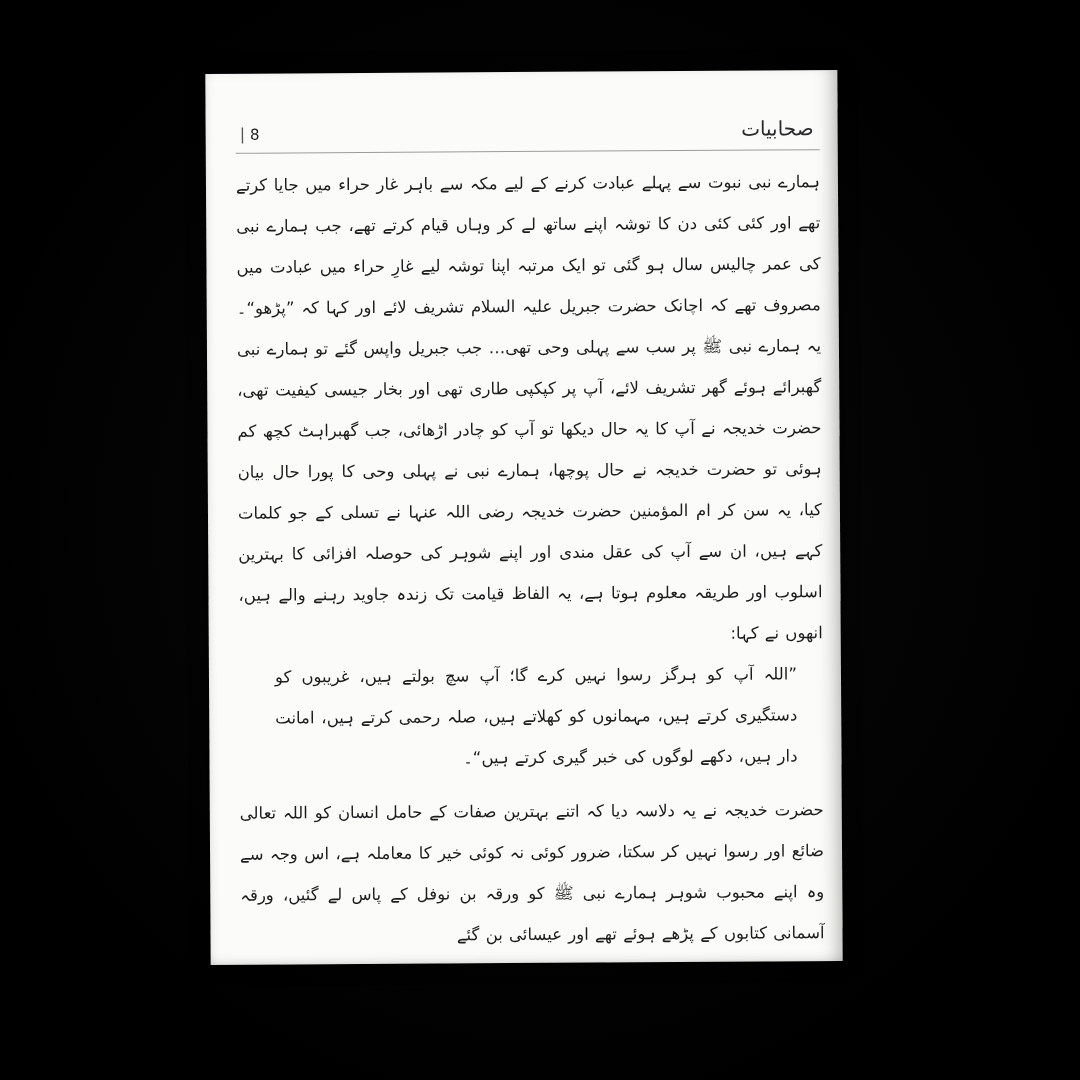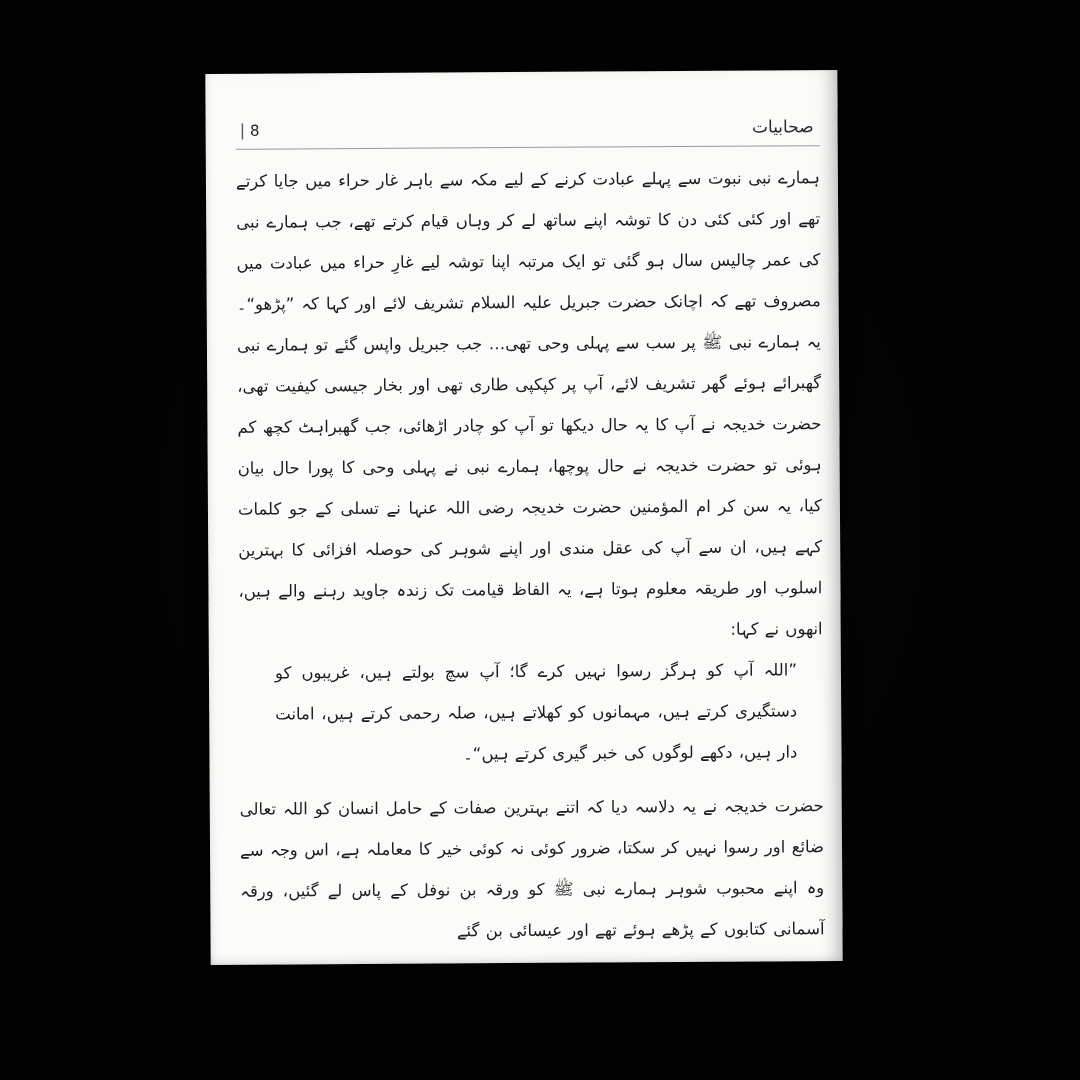--- a/index.html
+++ b/index.html
@@ -37,21 +37,21 @@
   }
   .header {
     display: flex;
     justify-content: space-between;
     align-items: flex-end;
     padding: 0 6px 9px 4px;
     border-bottom: 1px solid #9b9b9b;
     color: #2a2a2a;
   }
   .book-title {
-    font-size: 17px;
+    font-size: 20px;
     letter-spacing: 0.5px;
   }
   .pagenum-group {
     display: flex;
     align-items: center;
     gap: 5px;
     font-size: 15px;
     color: #1d1d1d;
   }
   .pagenum-group .bar {

